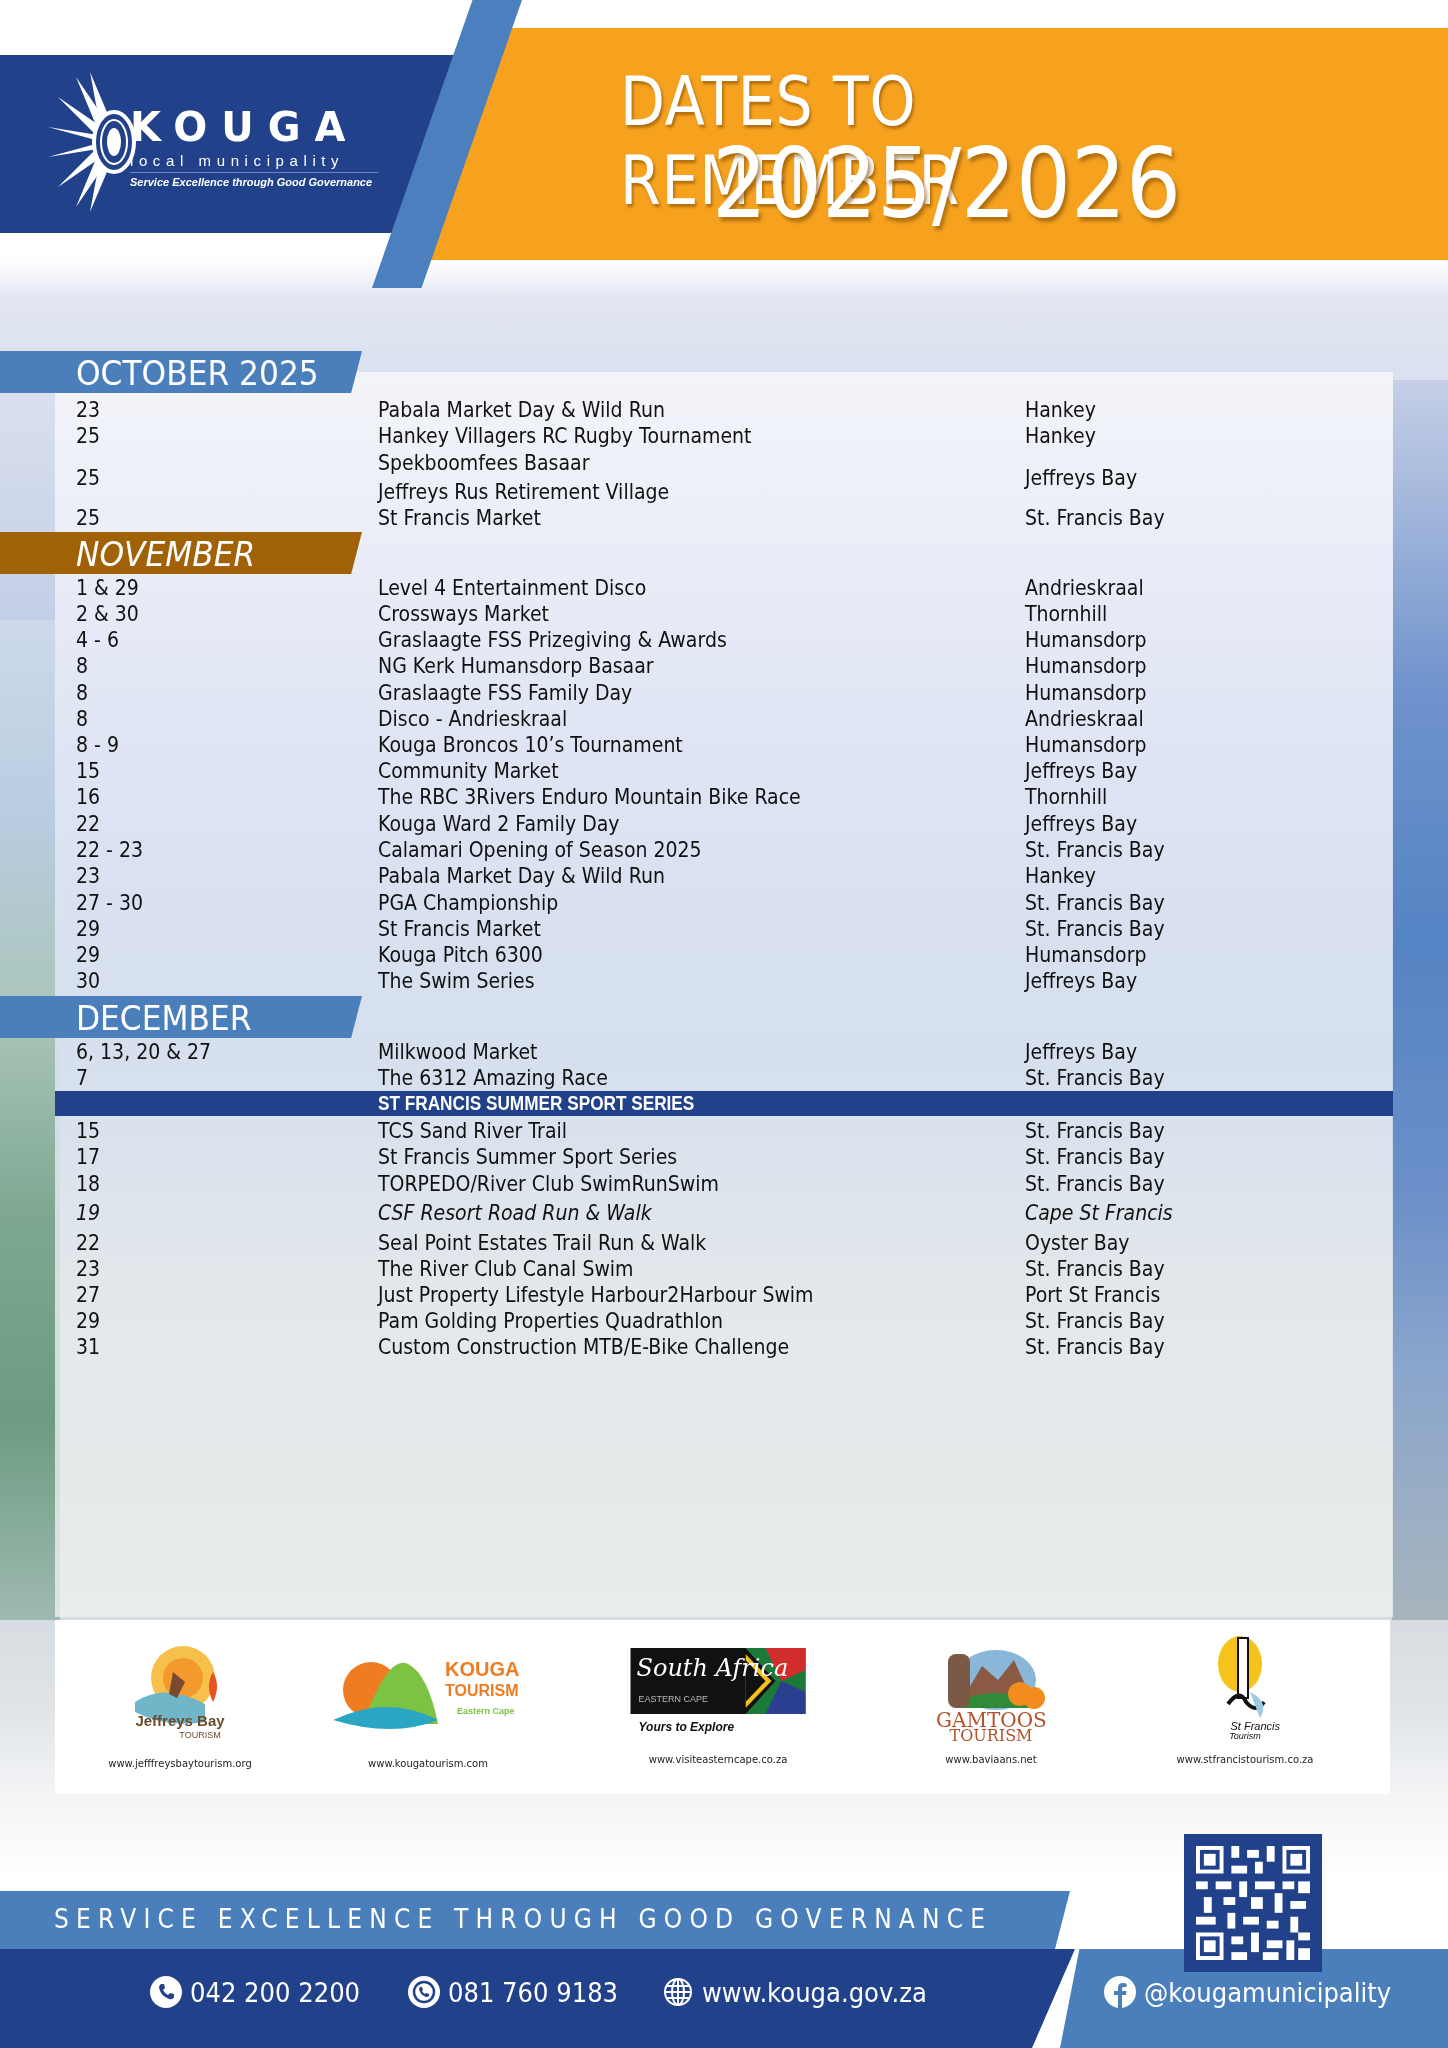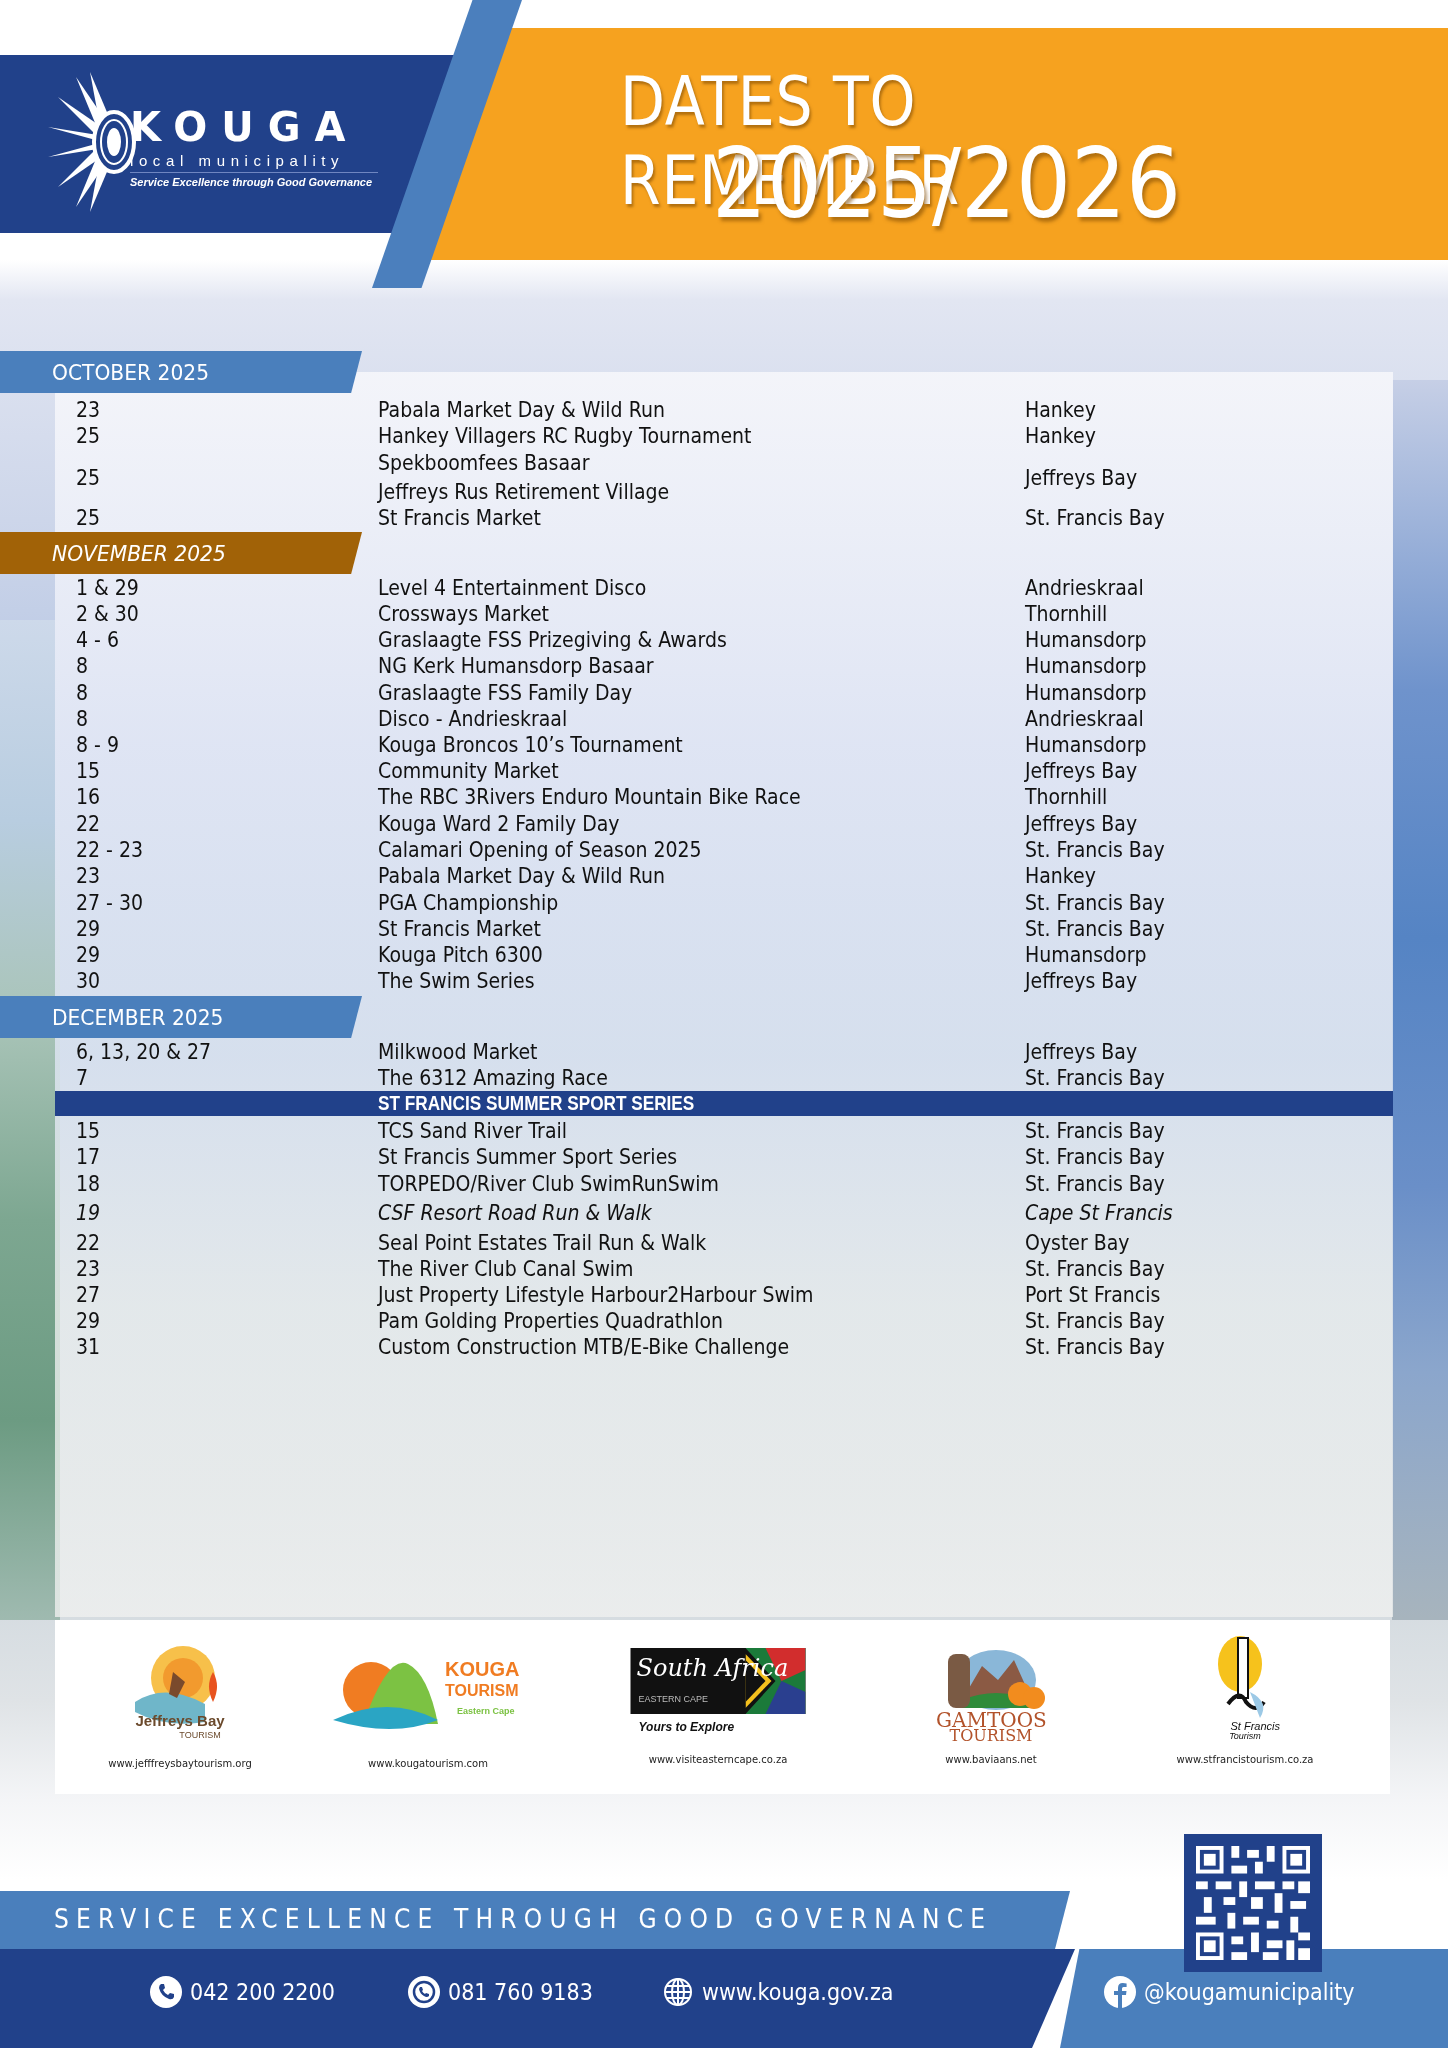--- a/index.html
+++ b/index.html
@@ -62,21 +62,21 @@
     transform: scaleX(0.9); transform-origin: left;
   }
   
   .panel {
     position: absolute; left: 55px; top: 372px; width: 1338px; height: 1245px;
     background: linear-gradient(180deg, rgba(244,245,250,0.97) 0%, rgba(226,231,245,0.93) 30%, rgba(220,228,240,0.85) 55%, rgba(236,239,238,0.8) 75%, rgba(240,241,240,0.78) 100%);
   }
   .month {
     position: absolute; left: 0; height: 42px; width: 362px;
     clip-path: polygon(0 0, 100% 0, 97% 100%, 0 100%);
-    color: #fff; font-size: 22px; padding-left: 52px; line-height: 44px;
+    color: #fff; font-size: 34px; padding-left: 76px; line-height: 44px;
     font-family: "DejaVu Sans", sans-serif; transform-origin: left;
   }
   .month span { display: inline-block; transform: scaleX(0.92); transform-origin: left; }
   .m-light { background: #4a7fbc; }
   .m-dark { background: #a16207; font-style: italic; }
   .row {
     position: absolute; left: 0; width: 1393px; height: 26px;
     font-family: "DejaVu Sans", sans-serif; font-size: 22px; line-height: 26px; color: #111;
   }
   .row .d { position: absolute; left: 76px; display: inline-block; transform: scaleX(0.86); transform-origin: left; }
@@ -107,21 +107,21 @@
   .foot-dark {
     position: absolute; left: 0; top: 1949px; width: 1075px; height: 99px; background: #21418a;
     clip-path: polygon(0 0, 100% 0, 96% 100%, 0 100%);
   }
   .foot-right {
     position: absolute; left: 1060px; top: 1949px; width: 388px; height: 99px; background: #4a7fbc;
     clip-path: polygon(5% 0, 100% 0, 100% 100%, 0 100%);
   }
   .contact {
     position: absolute; top: 1972px; height: 40px; display: flex; align-items: center; color: #fff;
-    font-size: 23px; font-family: "DejaVu Sans", sans-serif;
+    font-size: 27px; font-family: "DejaVu Sans", sans-serif;
   }
   .contact .ic { width: 32px; height: 32px; margin-right: 8px; display: flex; align-items: center; justify-content: center; }
   .contact .t { display: inline-block; transform: scaleX(0.9); transform-origin: left; }
   .qr {
     position: absolute; left: 1184px; top: 1834px; width: 138px; height: 138px; background: #21418a; padding: 12px;
   }
 </style>
 </head>
 <body>
 

